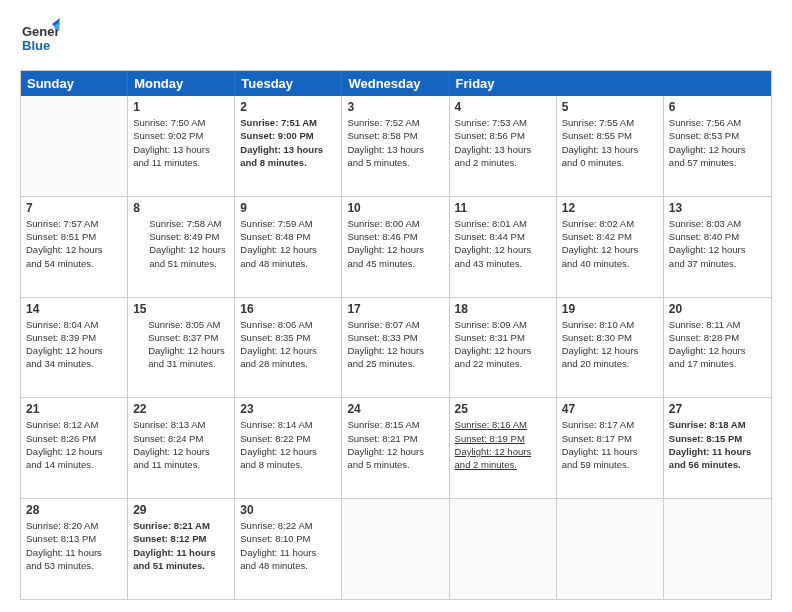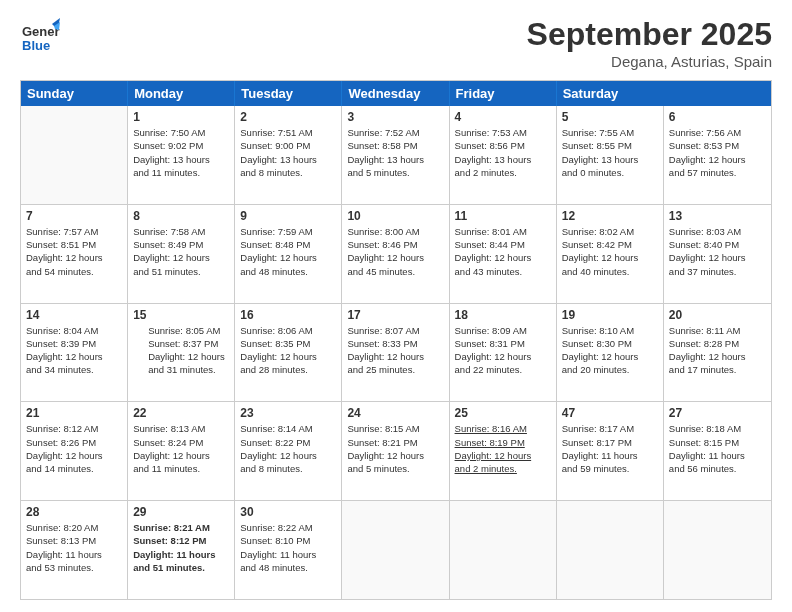--- a/index.html
+++ b/index.html
@@ -102,48 +102,43 @@
     <div class="logo">
       <div>
         <svg width="40" height="40" viewBox="0 0 40 40">
           <text x="2" y="20" font-size="13" font-weight="bold" fill="#333">General</text>
           <text x="2" y="34" font-size="13" font-weight="bold" fill="#1565c0">Blue</text>
           <polygon points="32,8 40,2 38,12 34,10" fill="#1565c0"></polygon>
           <polygon points="34,10 40,6 39,14 35,13" fill="#42a5f5"></polygon>
         </svg>
       </div>
     </div>
-    <div class="title-block">
-      <div class="month-title">September 2025</div>
-      <div class="subtitle">Degana, Asturias, Spain</div>
-    </div>
   </div>
 
   <div class="calendar">
     <div class="cal-header">
     <div class="cal-header-cell">Sunday</div>
         <div class="cal-header-cell">Monday</div>
         <div class="cal-header-cell">Tuesday</div>
         <div class="cal-header-cell">Wednesday</div>
         <div class="cal-header-cell">Friday</div>
-        <div class="cal-header-cell">Saturday</div>
       </div>
     <div class="cal-body">
     <div class="cal-row">
           <div class="cal-cell empty"></div>
           <div class="cal-cell">
             <div class="day-num">1</div>
             <div class="cell-text" style="white-space: pre-line;">Sunrise: 7:50 AM
 Sunset: 9:02 PM
 Daylight: 13 hours
 and 11 minutes.</div>
           </div>
           <div class="cal-cell">
             <div class="day-num">2</div>
-            <div class="cell-text" style="white-space: pre-line;">Sunrise: 7:51 AM
+            <div class="cell-text" style="white-space: pre-line; font-weight: bold;">Sunrise: 7:51 AM
 Sunset: 9:00 PM
 Daylight: 13 hours
 and 8 minutes.</div>
           </div>
           <div class="cal-cell">
             <div class="day-num">3</div>
             <div class="cell-text" style="white-space: pre-line;">Sunrise: 7:52 AM
 Sunset: 8:58 PM
 Daylight: 13 hours
 and 5 minutes.</div>
@@ -173,21 +168,21 @@
         <div class="cal-row">
           <div class="cal-cell">
             <div class="day-num">7</div>
             <div class="cell-text" style="white-space: pre-line;">Sunrise: 7:57 AM
 Sunset: 8:51 PM
 Daylight: 12 hours
 and 54 minutes.</div>
           </div>
           <div class="cal-cell">
             <div class="day-num">8</div>
-            <div class="cell-text" style="white-space: pre-line;">Sunrise: 7:58 AM
+            <div class="cell-text" style="white-space: pre-line; margin-left: 16px;">Sunrise: 7:58 AM
 Sunset: 8:49 PM
 Daylight: 12 hours
 and 51 minutes.</div>
           </div>
           <div class="cal-cell">
             <div class="day-num">9</div>
             <div class="cell-text" style="white-space: pre-line;">Sunrise: 7:59 AM
 Sunset: 8:48 PM
 Daylight: 12 hours
 and 48 minutes.</div>
@@ -310,21 +305,21 @@
           </div>
           <div class="cal-cell">
             <div class="day-num">47</div>
             <div class="cell-text" style="white-space: pre-line;">Sunrise: 8:17 AM
 Sunset: 8:17 PM
 Daylight: 11 hours
 and 59 minutes.</div>
           </div>
           <div class="cal-cell">
             <div class="day-num">27</div>
-            <div class="cell-text" style="white-space: pre-line;">Sunrise: 8:18 AM
+            <div class="cell-text" style="white-space: pre-line; font-weight: bold;">Sunrise: 8:18 AM
 Sunset: 8:15 PM
 Daylight: 11 hours
 and 56 minutes.</div>
           </div>
         </div>
         <div class="cal-row">
           <div class="cal-cell">
             <div class="day-num">28</div>
             <div class="cell-text" style="white-space: pre-line;">Sunrise: 8:20 AM
 Sunset: 8:13 PM

